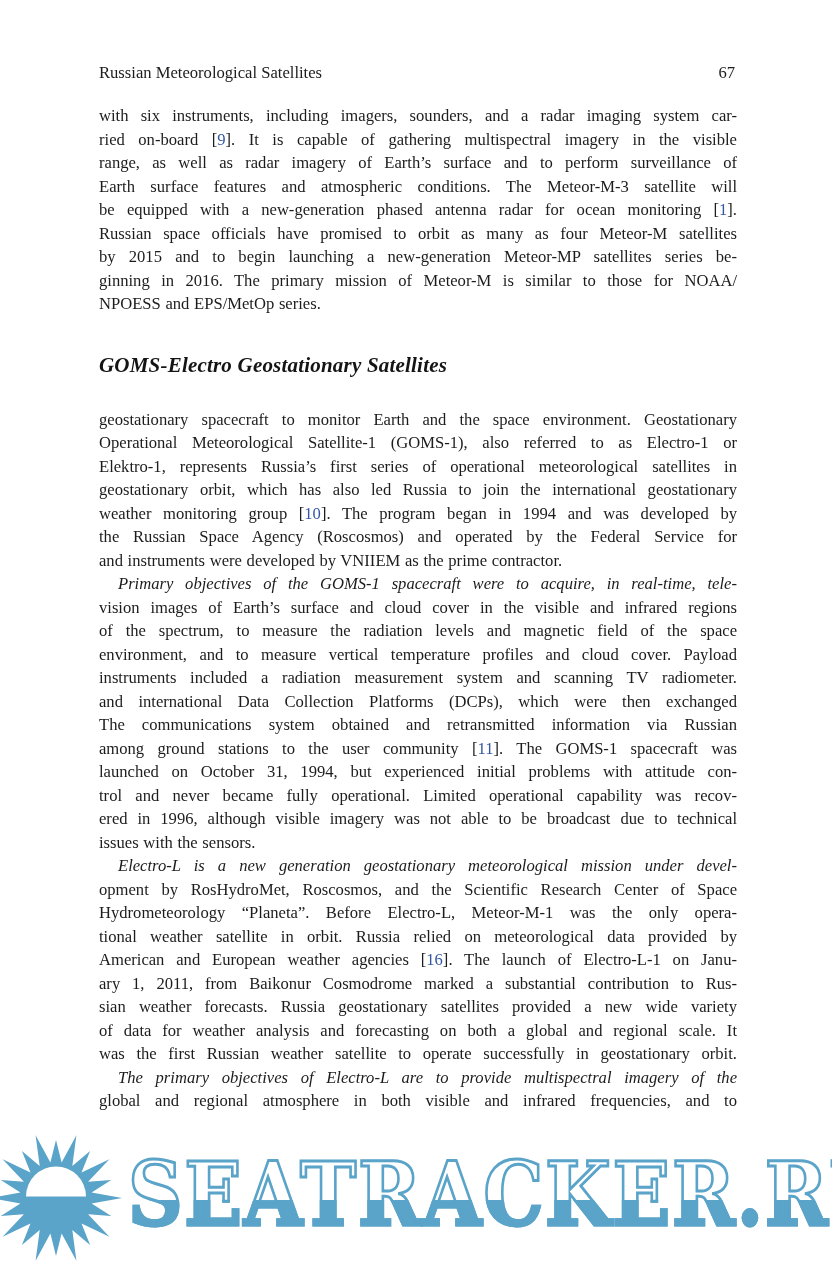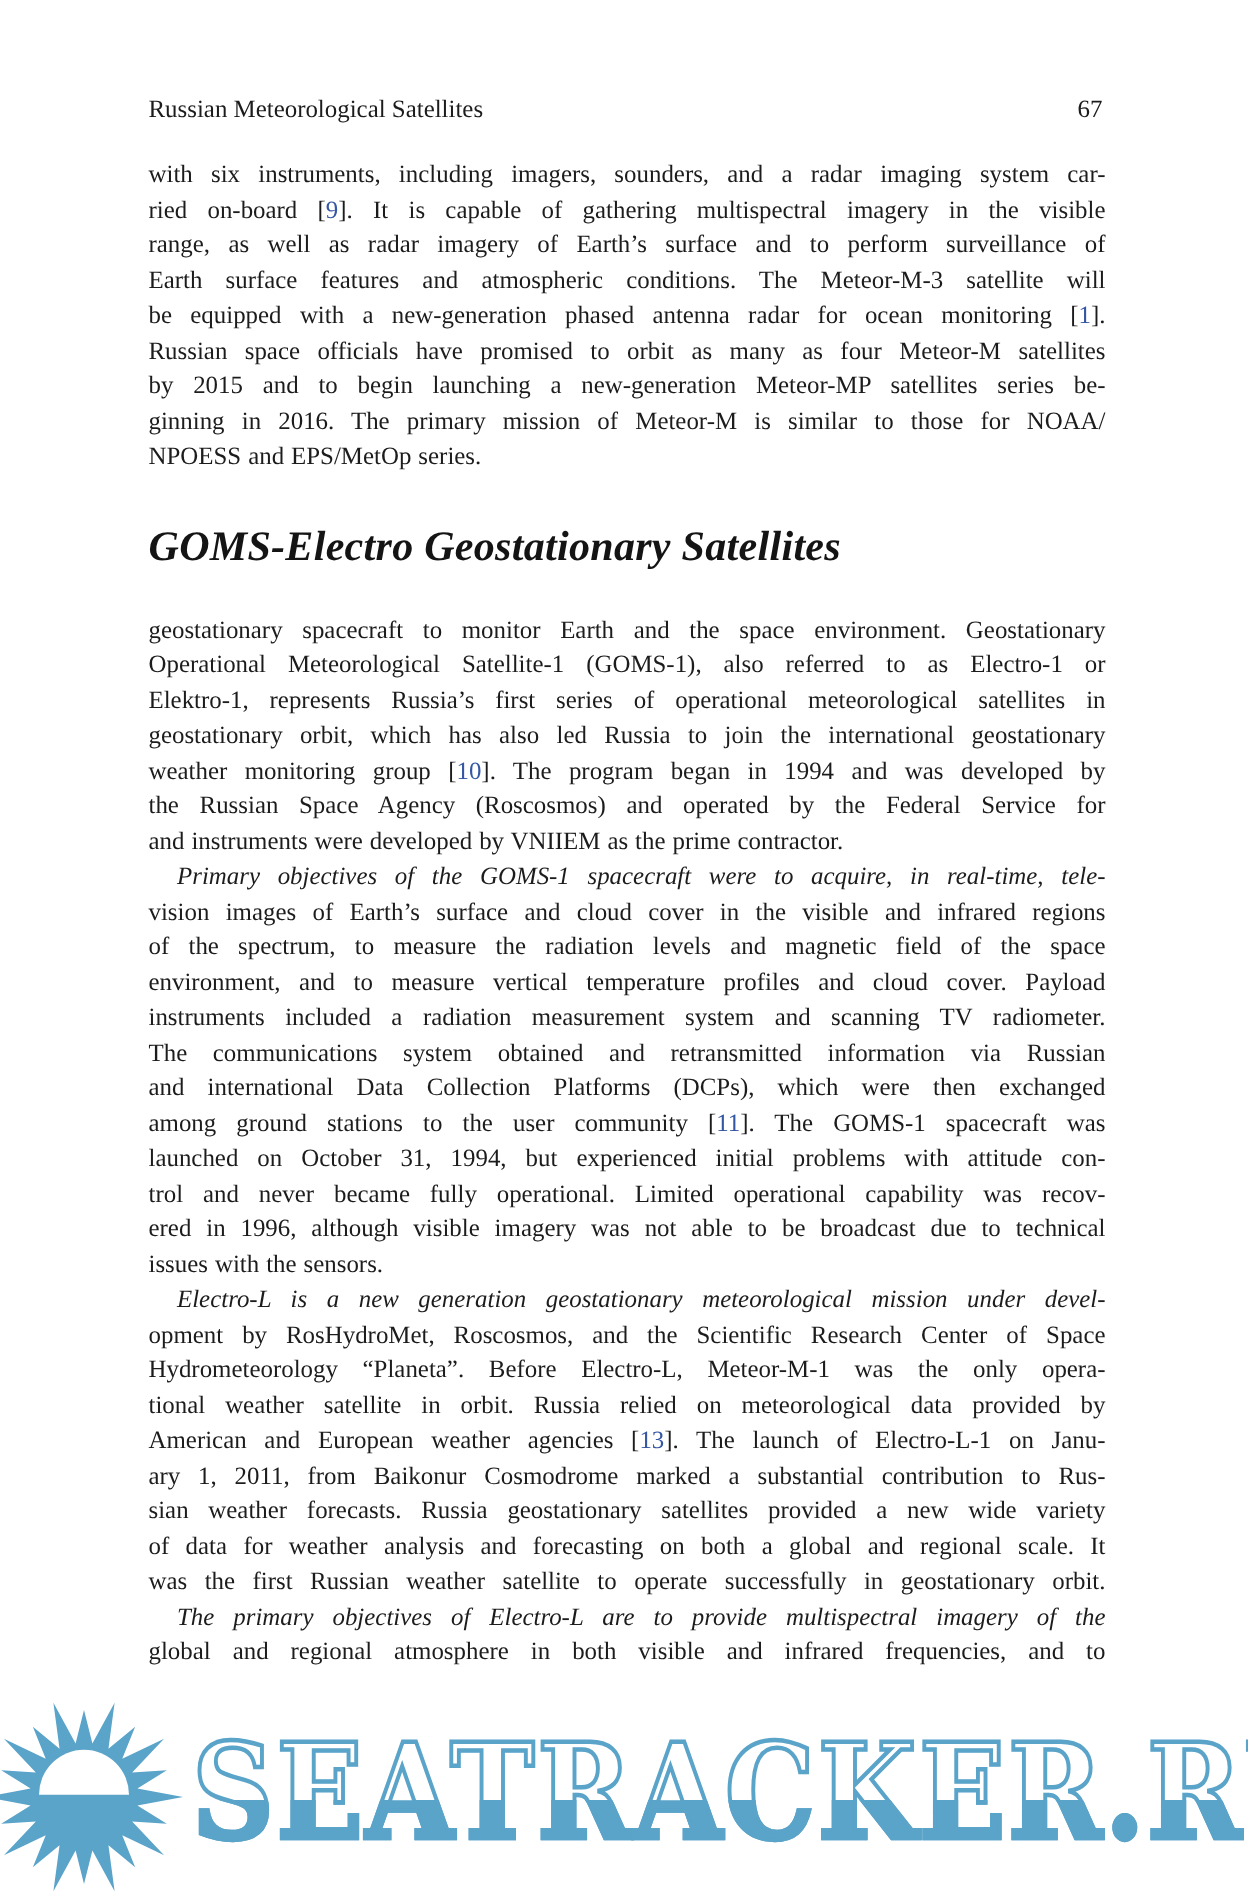--- a/index.html
+++ b/index.html
@@ -8,21 +8,21 @@
         font-family:"Liberation Serif","DejaVu Serif",serif;color:#1c1c1c;}
   .running-head{position:absolute;top:63px;left:99px;right:97px;display:flex;
         justify-content:space-between;font-size:16.6px;line-height:20px;text-align:right;}
   .body-text{position:absolute;top:104px;left:99px;width:638px;}
   .paragraph{margin:0;}
   .line{line-height:23.5px;font-size:16.6px;text-align:justify;text-align-last:justify;
         word-spacing:0.5px;}
   .line.para-end{text-align-last:left;}
   .line.indent{text-indent:19px;font-style:italic;}
   .cite{color:#3457a4;}
-  .section-heading{margin:36px 0 30px 0;font-size:28px;line-height:26px;font-weight:bold;
+  .section-heading{margin:36px 0 30px 0;font-size:21px;line-height:26px;font-weight:bold;
         font-style:italic;letter-spacing:0.2px;color:#141414;}
   .watermark{position:absolute;left:0;top:0;width:832px;height:1261px;pointer-events:none;}
   .sun-logo{position:absolute;left:-14px;top:1128px;}
   .wm-text{position:absolute;left:128px;top:1150px;white-space:nowrap;
         font-family:"DejaVu Serif",serif;font-weight:700;font-size:88px;line-height:1;
         letter-spacing:2px;transform:scaleX(0.86);transform-origin:left top;
         color:transparent;
         background:linear-gradient(to bottom, rgba(255,255,255,0) 0px, rgba(255,255,255,0) 50px, #5aa3c9 50px, #5aa3c9 100%);
         -webkit-background-clip:text;background-clip:text;
         -webkit-text-stroke:3px #5aa3c9;}
@@ -61,34 +61,34 @@
           <div class="line">weather monitoring group [<span class="cite">10</span>]. The program began in 1994 and was developed by</div>
           <div class="line">the Russian Space Agency (Roscosmos) and operated by the Federal Service for</div>
           <div class="line para-end">and instruments were developed by VNIIEM as the prime contractor.</div>
         </div>
         <div class="paragraph">
           <div class="line indent">Primary objectives of the GOMS-1 spacecraft were to acquire, in real-time, tele-</div>
           <div class="line">vision images of Earth’s surface and cloud cover in the visible and infrared regions</div>
           <div class="line">of the spectrum, to measure the radiation levels and magnetic field of the space</div>
           <div class="line">environment, and to measure vertical temperature profiles and cloud cover. Payload</div>
           <div class="line">instruments included a radiation measurement system and scanning TV radiometer.</div>
+          <div class="line">and international Data Collection Platforms (DCPs), which were then exchanged</div>
           <div class="line">The communications system obtained and retransmitted information via Russian</div>
-          <div class="line">and international Data Collection Platforms (DCPs), which were then exchanged</div>
           <div class="line">among ground stations to the user community [<span class="cite">11</span>]. The GOMS-1 spacecraft was</div>
           <div class="line">launched on October 31, 1994, but experienced initial problems with attitude con-</div>
           <div class="line">trol and never became fully operational. Limited operational capability was recov-</div>
           <div class="line">ered in 1996, although visible imagery was not able to be broadcast due to technical</div>
           <div class="line para-end">issues with the sensors.</div>
         </div>
         <div class="paragraph">
           <div class="line indent">Electro-L is a new generation geostationary meteorological mission under devel-</div>
           <div class="line">opment by RosHydroMet, Roscosmos, and the Scientific Research Center of Space</div>
           <div class="line">Hydrometeorology “Planeta”. Before Electro-L, Meteor-M-1 was the only opera-</div>
           <div class="line">tional weather satellite in orbit. Russia relied on meteorological data provided by</div>
-          <div class="line">American and European weather agencies [<span class="cite">13</span>]. The launch of Electro-L-1 on Janu-</div>
+          <div class="line">American and European weather agencies [<span class="cite">16</span>]. The launch of Electro-L-1 on Janu-</div>
           <div class="line">ary 1, 2011, from Baikonur Cosmodrome marked a substantial contribution to Rus-</div>
           <div class="line">sian weather forecasts. Russia geostationary satellites provided a new wide variety</div>
           <div class="line">of data for weather analysis and forecasting on both a global and regional scale. It</div>
           <div class="line">was the first Russian weather satellite to operate successfully in geostationary orbit.</div>
         </div>
         <div class="paragraph">
           <div class="line indent">The primary objectives of Electro-L are to provide multispectral imagery of the</div>
           <div class="line">global and regional atmosphere in both visible and infrared frequencies, and to</div>
         </div>
       </div>

